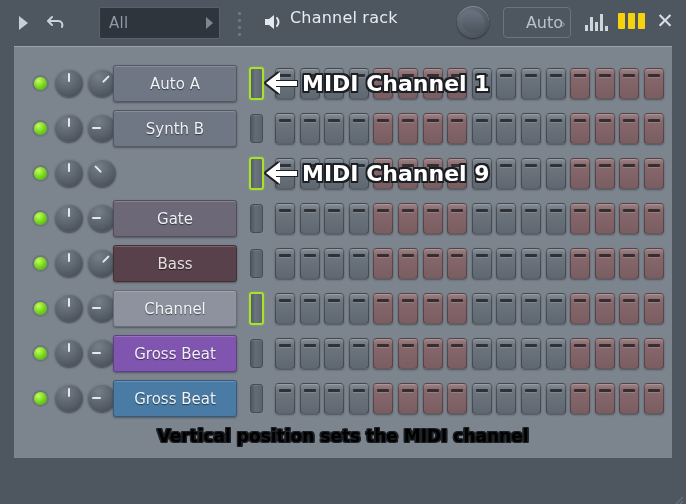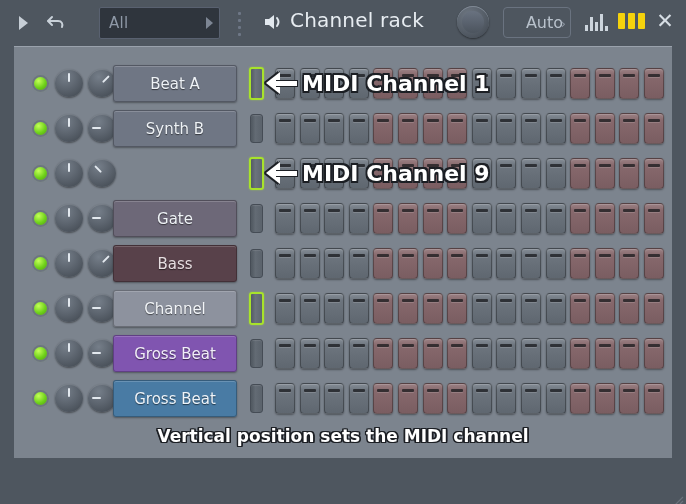--- a/index.html
+++ b/index.html
@@ -28,21 +28,21 @@
   }
   #pattern-select .ps-arrow{
     position:absolute;right:6px;top:9px;width:0;height:0;
     border-left:7px solid #7d8694;border-top:6px solid transparent;border-bottom:6px solid transparent;
   }
   #dots-menu{position:absolute;left:238px;top:12px;width:5px;height:22px;}
   #dots-menu i{display:block;width:3px;height:3px;background:#6e7786;margin-bottom:4px;border-radius:1px;}
 
   #speaker-icon{position:absolute;left:262px;top:11px;width:22px;height:22px;}
   #rack-title{
-    position:absolute;left:290px;top:8px;font-size:20px;color:#e7ecf1;
+    position:absolute;left:290px;top:8px;font-size:16px;color:#e7ecf1;
     letter-spacing:.2px;font-weight:400;
   }
 
   #big-knob{
     position:absolute;left:457px;top:6px;width:32px;height:32px;border-radius:50%;
     background:radial-gradient(circle at 35% 28%,#6d7681 0%,#555d67 55%,#3e454e 100%);
     box-shadow:inset 0 1px 0 #7f8894, 0 1px 2px rgba(0,0,0,.45);
   }
   #big-knob::after{
     content:"";position:absolute;left:5px;top:5px;width:22px;height:22px;border-radius:50%;
@@ -148,21 +148,21 @@
     box-sizing:border-box;
   }
   .anno .arrow .head{
     position:absolute;left:0;top:0;width:0;height:0;
     border-right:14px solid #fff;border-top:11px solid transparent;border-bottom:11px solid transparent;
     filter:drop-shadow(-1.2px 0 0 #1c1f24) drop-shadow(0 -1px 0 #1c1f24) drop-shadow(0 1px 0 #1c1f24);
   }
 
   #bottom-note{
     position:absolute;left:0;bottom:12px;width:658px;text-align:center;
-    font-weight:bold;font-size:17px;color:#ffffff;
+    font-weight:bold;font-size:17px;color:#000000;
     text-shadow:-1.4px 0 #1c1f24,1.4px 0 #1c1f24,0 -1.4px #1c1f24,0 1.4px #1c1f24,
                 -1.4px -1.4px #1c1f24,1.4px -1.4px #1c1f24,-1.4px 1.4px #1c1f24,1.4px 1.4px #1c1f24;
   }
 
   
   #footer{position:absolute;left:0;top:458px;width:686px;height:46px;background:#4e565f;}
   #resize-grip{position:absolute;right:2px;bottom:1px;width:12px;height:12px;}
 </style>
 </head>
 <body>
@@ -233,21 +233,21 @@
     <div id="panel-inner">
         <div class="row" style="top: 14px;">
           <div class="led"></div>
           <div class="knob knob-vol">
             <div class="ptr" style="transform: translate(-1px, -1px) rotate(0deg) translateY(-9px);"></div>
           </div>
           <div class="knob knob-pan">
             <div class="ptr" style="transform: translate(-1px, -1px) rotate(45deg) translateY(-9px);"></div>
           </div>
           <div class="namebtn" style="background: linear-gradient(rgb(111, 118, 132), rgb(111, 118, 132)); color: rgb(238, 242, 246);">
-            <span>Beat A</span>
+            <span>Auto A</span>
           </div>
           <div class="vslider hl"></div>
           <div class="steps">
             <div class="step gray" style="left: 0px;">
               <div class="slit"></div>
             </div>
             <div class="step gray" style="left: 24.6px;">
               <div class="slit"></div>
             </div>
             <div class="step gray" style="left: 49.2px;">

